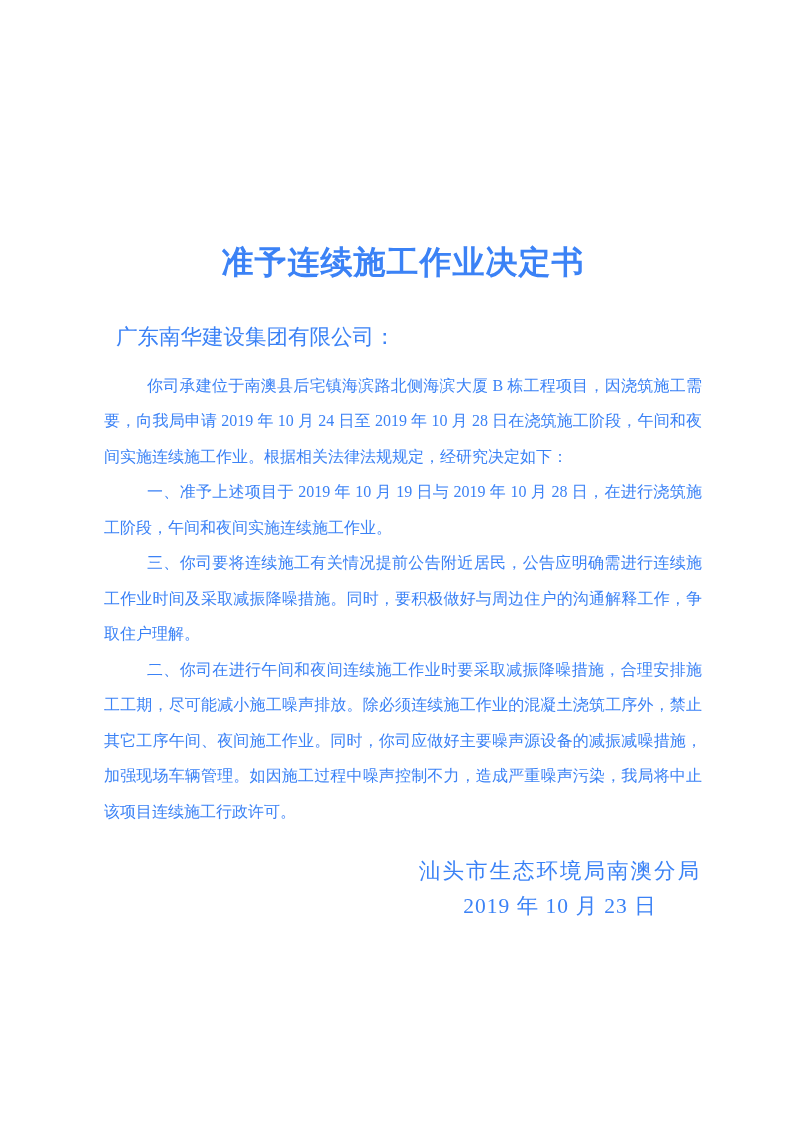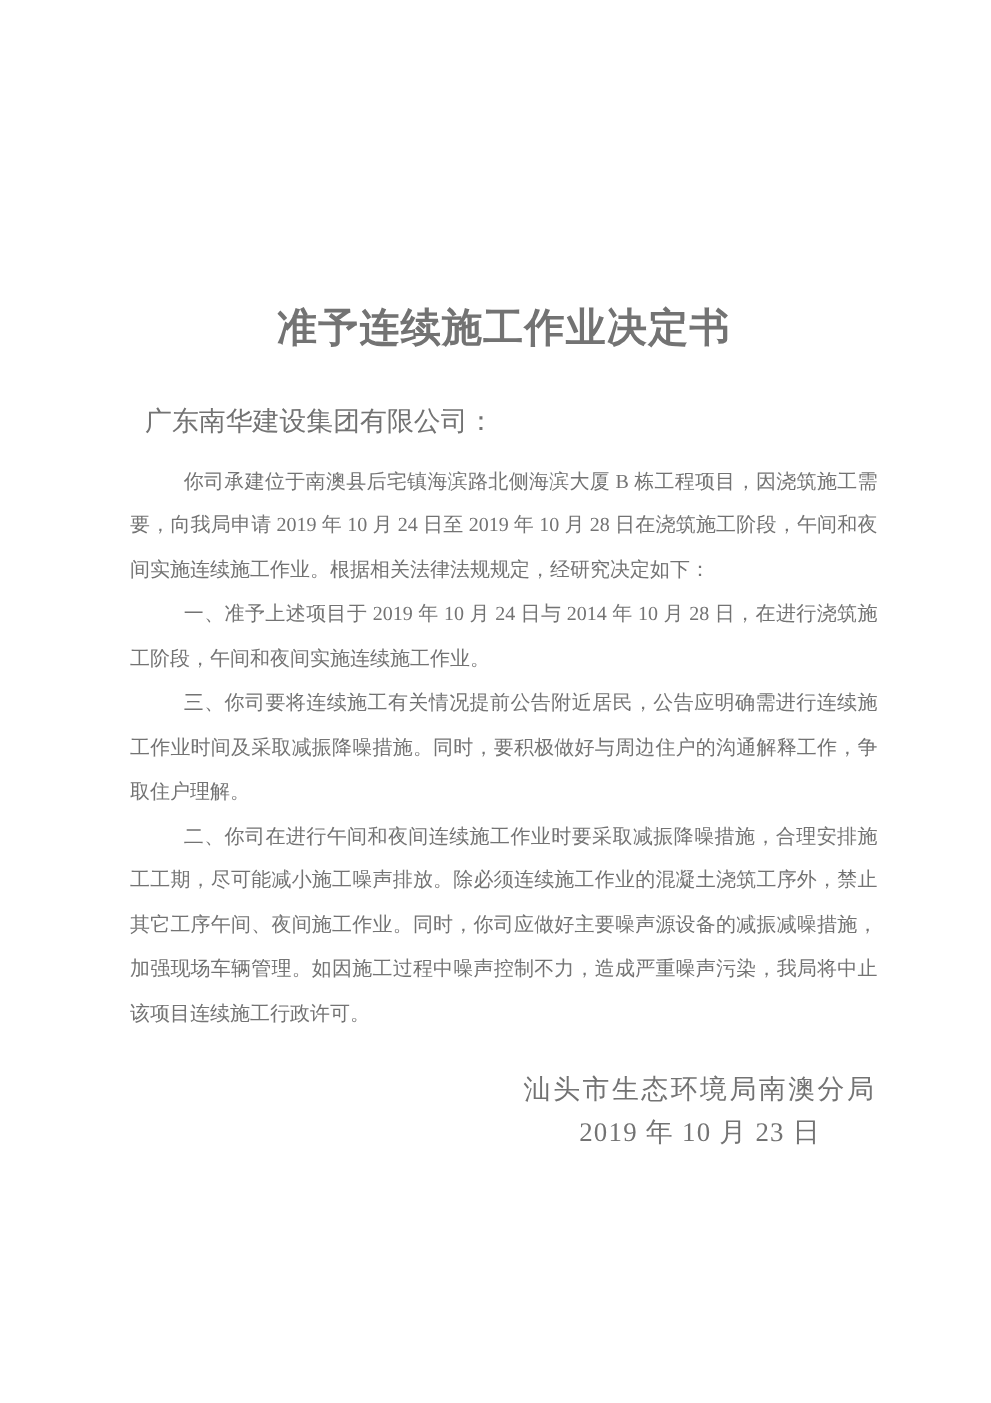--- a/index.html
+++ b/index.html
@@ -1,21 +1,21 @@
 <!DOCTYPE html>
 <html><head>
 <meta charset="utf-8">
 <style>
   html, body { margin: 0; padding: 0; background: #ffffff; }
   .page {
     position: relative;
     width: 788px;
     height: 1122px;
     background: #ffffff;
-    color: #737373;
+    color: #3b82f6;
     font-family: "Liberation Serif", "DejaVu Serif", serif;
     overflow: hidden;
   }
   .content {
     position: absolute;
     left: 104px;
     top: 240px;
     width: 598px;
   }
   .doc-title {
@@ -54,21 +54,21 @@
 
 <div class="page">
   <div class="content">
 
     <h1 class="doc-title">准予连续施工作业决定书</h1>
 
     <p class="salutation">广东南华建设集团有限公司：</p>
 
     <p class="body-para">你司承建位于南澳县后宅镇海滨路北侧海滨大厦 B 栋工程项目，因浇筑施工需要，向我局申请 2019 年 10 月 24 日至 2019 年 10 月 28 日在浇筑施工阶段，午间和夜间实施连续施工作业。根据相关法律法规规定，经研究决定如下：</p>
 
-    <p class="body-para">一、准予上述项目于 2019 年 10 月 24 日与 2014 年 10 月 28 日，在进行浇筑施工阶段，午间和夜间实施连续施工作业。</p>
+    <p class="body-para">一、准予上述项目于 2019 年 10 月 19 日与 2019 年 10 月 28 日，在进行浇筑施工阶段，午间和夜间实施连续施工作业。</p>
 
     <p class="body-para">三、你司要将连续施工有关情况提前公告附近居民，公告应明确需进行连续施工作业时间及采取减振降噪措施。同时，要积极做好与周边住户的沟通解释工作，争取住户理解。</p>
 
     <p class="body-para">二、你司在进行午间和夜间连续施工作业时要采取减振降噪措施，合理安排施工工期，尽可能减小施工噪声排放。除必须连续施工作业的混凝土浇筑工序外，禁止其它工序午间、夜间施工作业。同时，你司应做好主要噪声源设备的减振减噪措施，加强现场车辆管理。如因施工过程中噪声控制不力，造成严重噪声污染，我局将中止该项目连续施工行政许可。</p>
 
     <div class="signature-block">
       <div class="issuer-line">汕头市生态环境局南澳分局</div>
       <div class="date-line">2019 年 10 月 23 日</div>
     </div>
 

